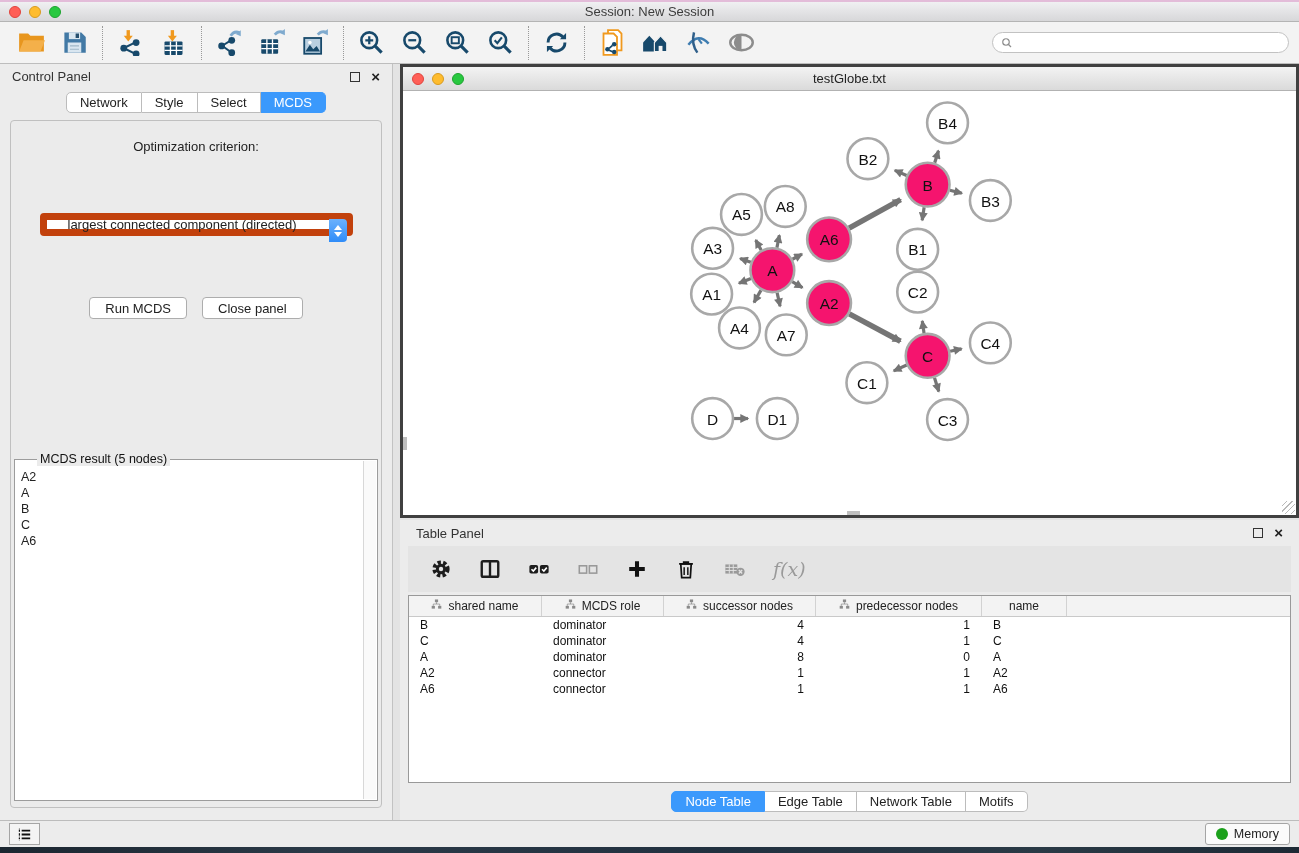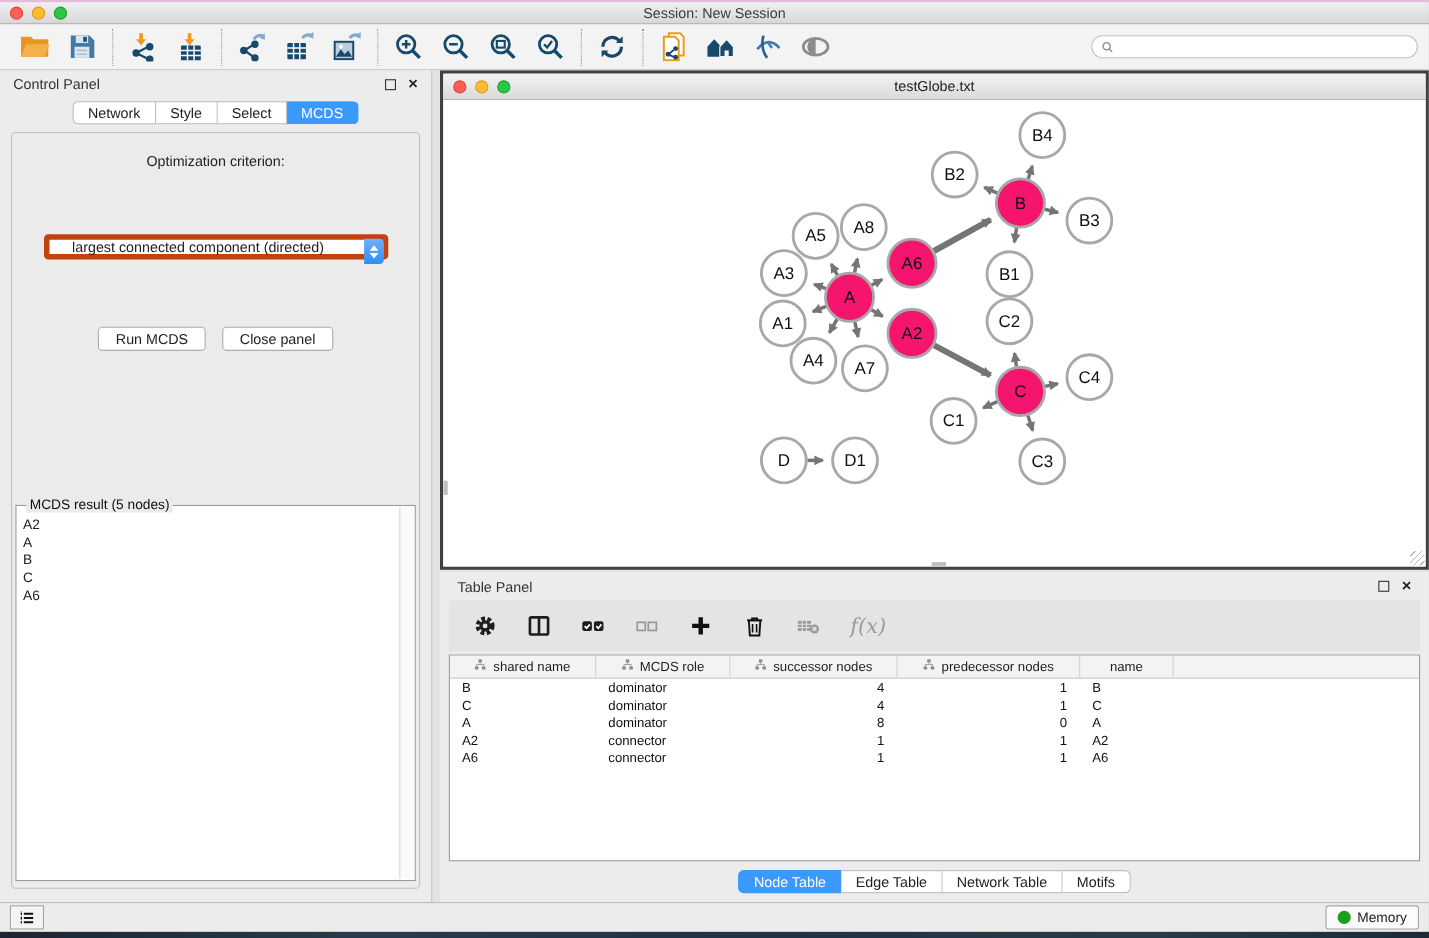--- a/index.html
+++ b/index.html
@@ -45,33 +45,33 @@
   .seg-btn { background:#fff; border:1px solid #bcbcbc; border-left:none; padding:0 13px; height:21px; line-height:20px;
              font-size:13px; color:#222; cursor:default; }
   .seg-btn:first-child { border-left:1px solid #bcbcbc; border-radius:5px 0 0 5px; }
   .seg-btn:last-child { border-radius:0 5px 5px 0; }
   .seg-btn.active { background:#3b99fc; border-color:#3b99fc; color:#fff; }
 
   .cp-tabs { margin-top:3px; }
   .cp-body { flex:1; margin:7px 10px 12px; border:1px solid #c0c0c0; border-radius:4px; background:#ebebeb;
              display:flex; flex-direction:column; align-items:center; padding-top:18px; overflow:hidden;gap:48px; }
   .opt-label { font-size:13px; margin-bottom:11px; }
-  .select-box { width:313px; height:23px; background:#fff; border:5px solid #c2410c; border-radius:4px;
+  .select-box { width:313px; height:23px; background:#fff; border:7px solid #c2410c; border-radius:4px;
                 display:flex; align-items:center; padding-left:21px; font-size:13px; position:relative; }
   .select-stepper { position:absolute; right:-1px; top:-1px; width:18px; height:23px;
                     background:linear-gradient(#6cb1fc,#2f8cf8); border-radius:0 4px 4px 0;
                     display:flex; flex-direction:column; align-items:center; justify-content:center; gap:2px; }
   .chev-up { width:0; height:0; border-left:4px solid transparent; border-right:4px solid transparent; border-bottom:5px solid #fff; }
   .chev-dn { width:0; height:0; border-left:4px solid transparent; border-right:4px solid transparent; border-top:5px solid #fff; }
   .cp-buttons { display:flex; gap:15px; margin-top:13px; }
   .btn { background:#fff; border:1px solid #adadad; border-radius:4px; height:22px; padding:0 15px; font-size:13px; color:#222; }
 
   .result-fieldset { margin-top:auto; width:364px; height:342px; border:1px solid #9c9c9c; background:#fff;
                      margin-bottom:6px; position:relative; }
-  .result-legend { position:absolute; top:-8px; left:9px; background:#ebebeb; padding:0 3px; font-size:12.5px; color:#111; }
+  .result-legend { position:absolute; top:-8px; left:22px; background:#ebebeb; padding:0 3px; font-size:12.5px; color:#111; }
   .result-list { position:absolute; inset:1px 14px 1px 1px; padding-top:8px; overflow:hidden; }
   .result-item { font-size:12.5px; line-height:16px; padding-left:5px; }
   .result-scroll { position:absolute; top:1px; right:1px; bottom:1px; width:13px; background:#fafafa; border-left:1px solid #d8d8d8; }
 
   
   .right-col { flex:1; display:flex; flex-direction:column; min-width:0; padding-left:7px; }
 
   .network-window { height:454px; border:3px solid #404040; background:#fff; display:flex; flex-direction:column; }
   .nw-titlebar { height:24px; background:linear-gradient(#f3f3f3,#dadada); border-bottom:1px solid #b2b2b2;
                  position:relative; display:flex; align-items:center; justify-content:center; flex:0 0 24px; }

